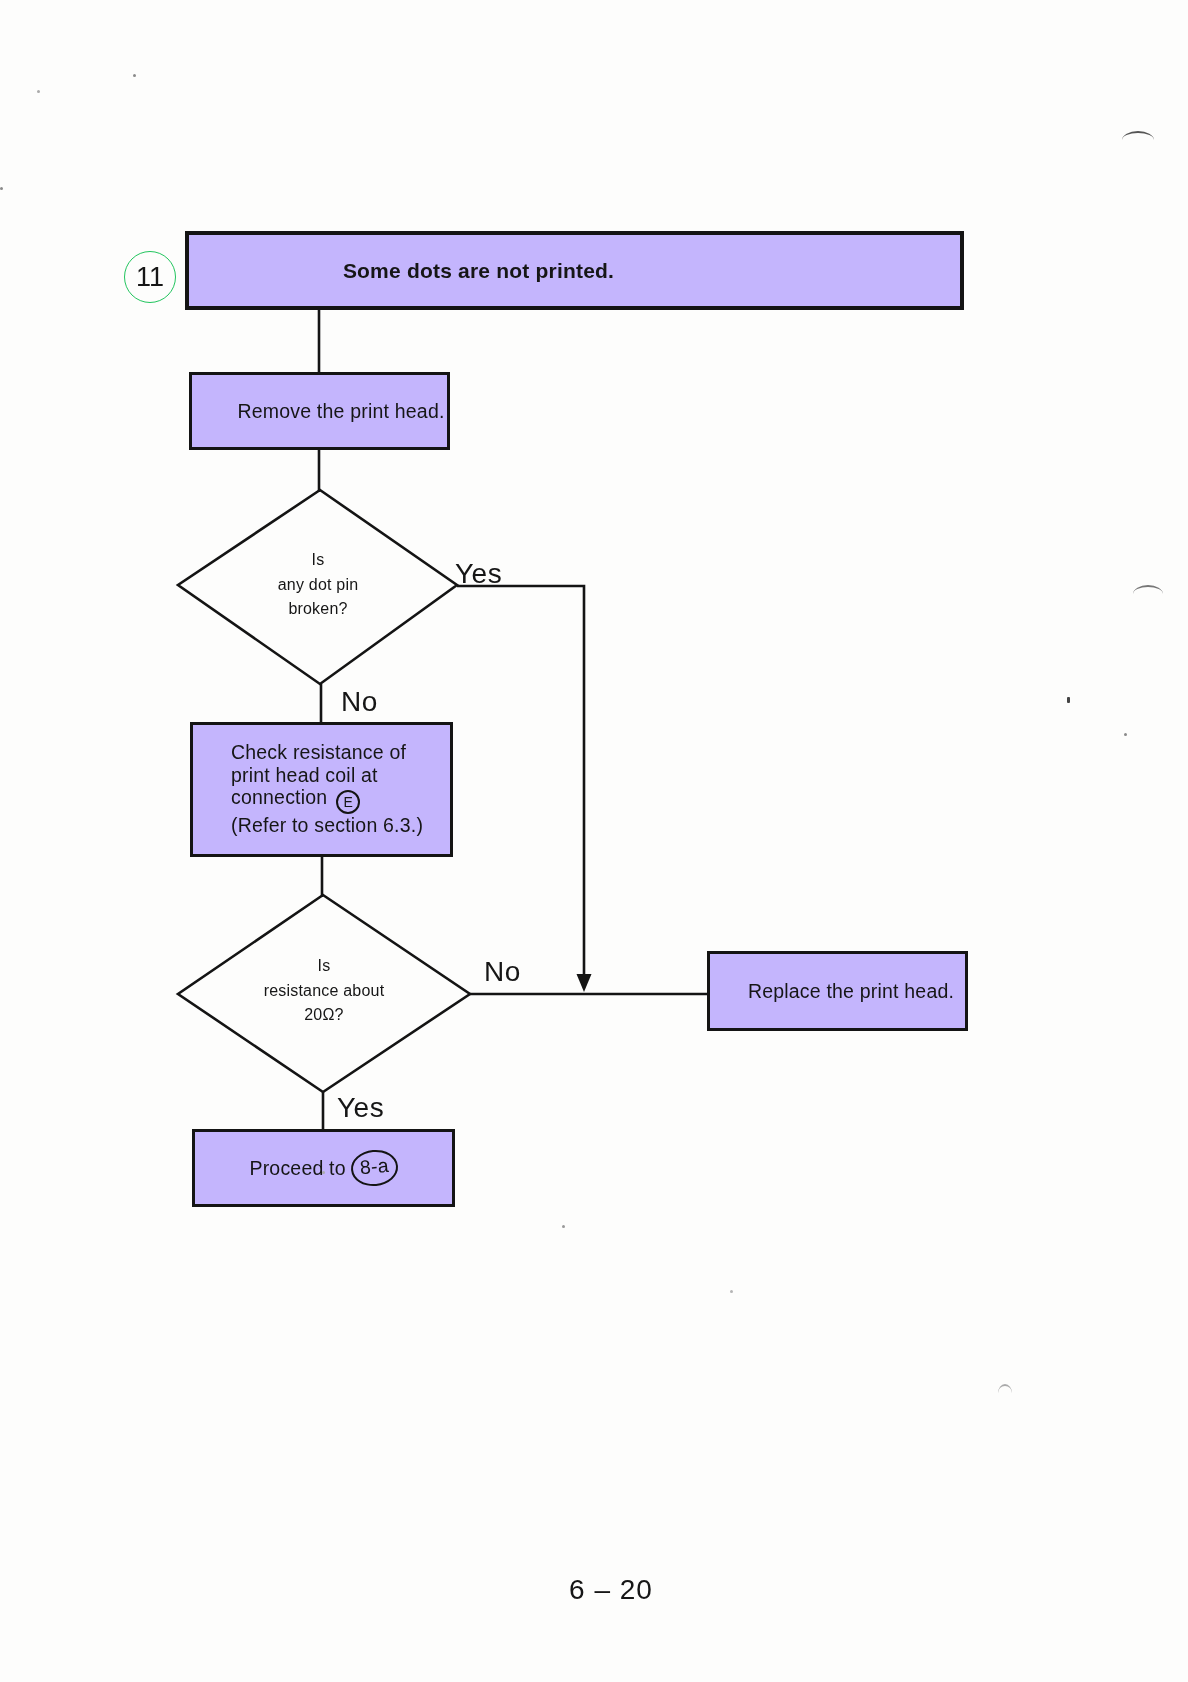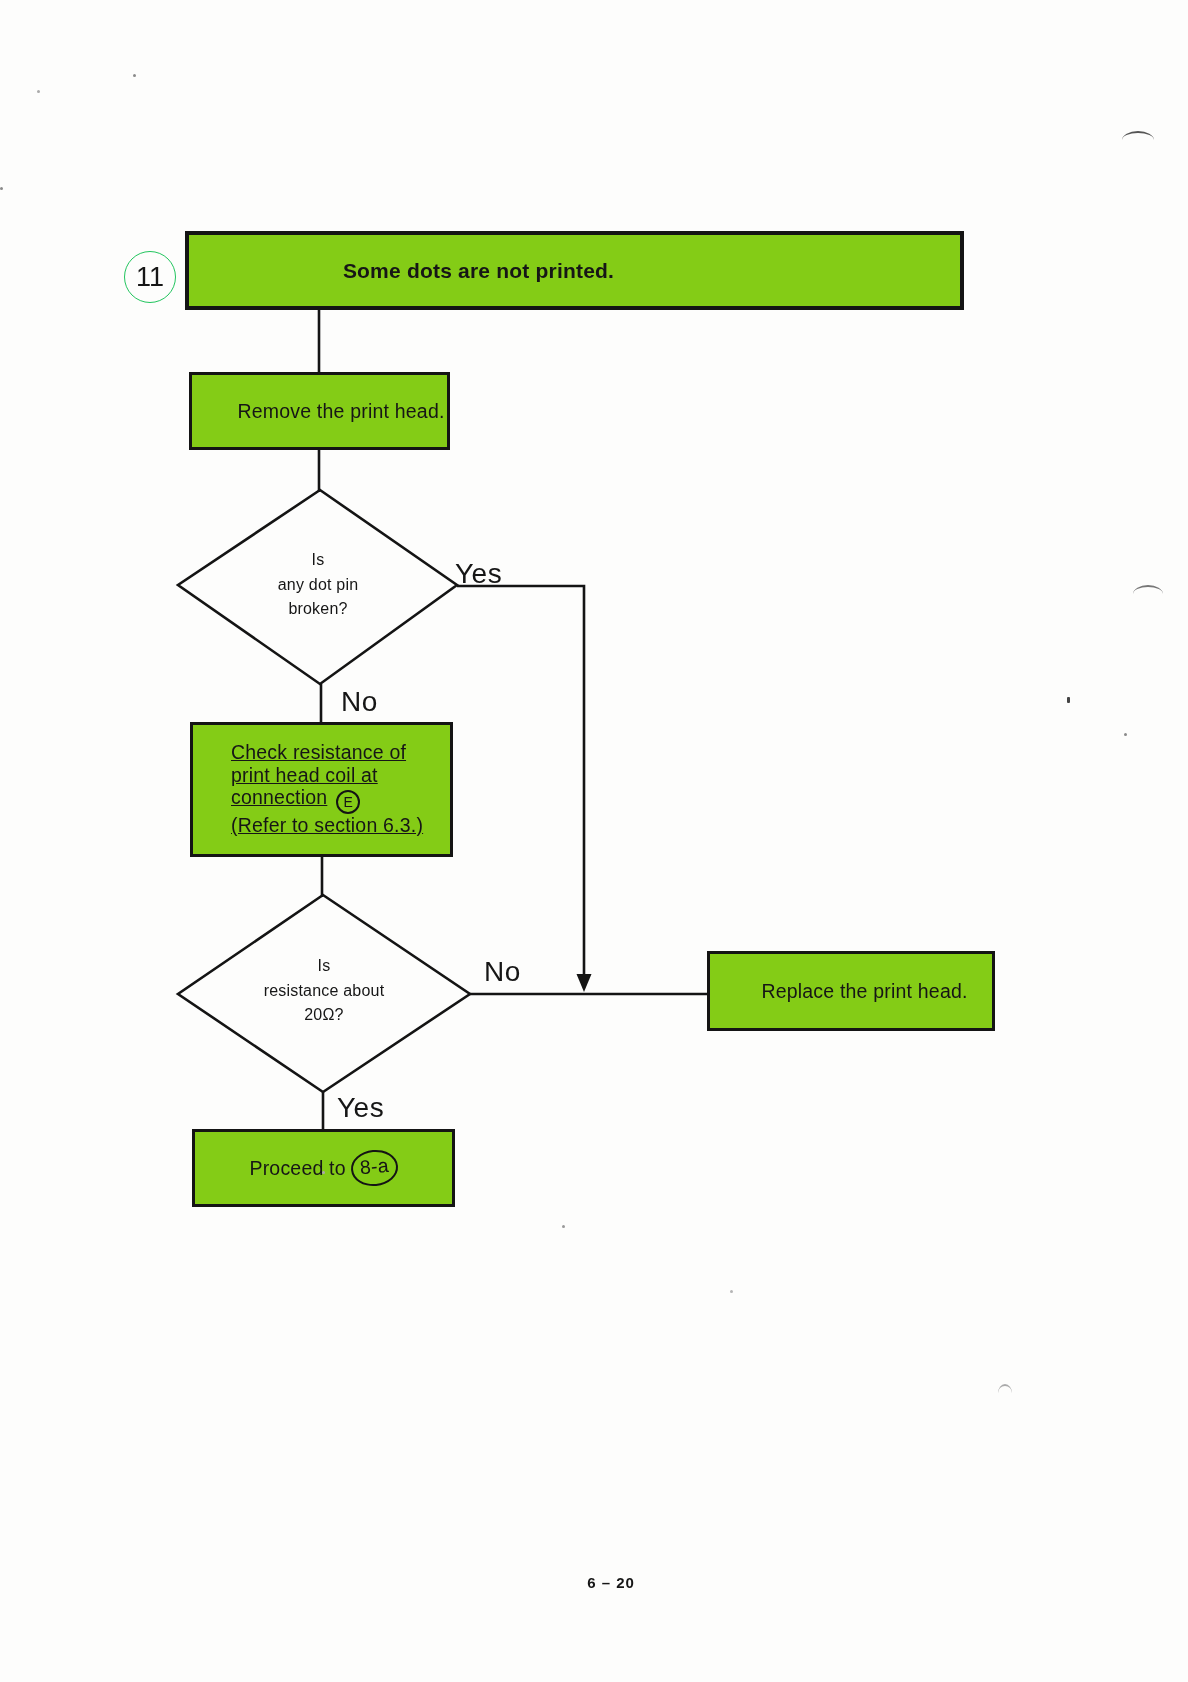--- a/index.html
+++ b/index.html
@@ -11,44 +11,43 @@
     background:#fdfdfc;
     font-family:"Liberation Sans", sans-serif;
     color:#161616;
     overflow:hidden;
   }
   svg.wires{position:absolute;left:0;top:0;width:1188px;height:1682px;}
 
   .flow-box{
     position:absolute;
     border:3px solid #141414;
-    background:#84cc16;
+    background:#c4b5fd;
     display:flex;
     align-items:center;
     justify-content:center;
     box-sizing:border-box;
     font-size:19.5px;
     letter-spacing:0.2px;
   }
   .title-box{
     left:185px; top:231px; width:779px; height:79px;
     border-width:4px;
     font-weight:bold;
     font-size:21px;
   }
   .title-box .shift-left{transform:translateX(-96px);}
   .remove-box{left:189px; top:372px; width:261px; height:78px;padding-left:43px;}
   .check-box{
     left:190px; top:722px; width:263px; height:135px;
     align-items:flex-start; justify-content:flex-start;
     padding:16px 10px 0 38px;
     line-height:22.5px;
-    text-decoration:underline;
-  }
-  .replace-box{left:707px; top:951px; width:288px; height:80px;padding-left:27px;}
+  }
+  .replace-box{left:707px; top:951px; width:261px; height:80px;padding-left:27px;}
   .proceed-box{left:192px; top:1129px; width:263px; height:78px;}
 
   .step-circle{
     position:absolute;
     left:124px; top:251px; width:50px; height:50px;
     border:1px solid #22c55e;
     border-radius:50%;
     display:flex; align-items:center; justify-content:center;
     font-size:27px;
     background:#fdfdfc;
@@ -95,22 +94,22 @@
     border-radius:50%;
     padding:5px 7px 7px 7px;
     margin-left:5px;
     transform:rotate(-5deg);
     line-height:1;
   }
   .page-number{
     position:absolute;
     left:556px; top:1574px; width:110px;
     text-align:center;
-    font-weight:bold;
-    font-size:15px;
+    font-weight:normal;
+    font-size:28px;
     letter-spacing:1px;
   }
   .scan-arc{
     position:absolute;
     border-top:2px solid #555;
     border-radius:50%/100% 100% 0 0;
     height:7px;
   }
   .speck{
     position:absolute;

